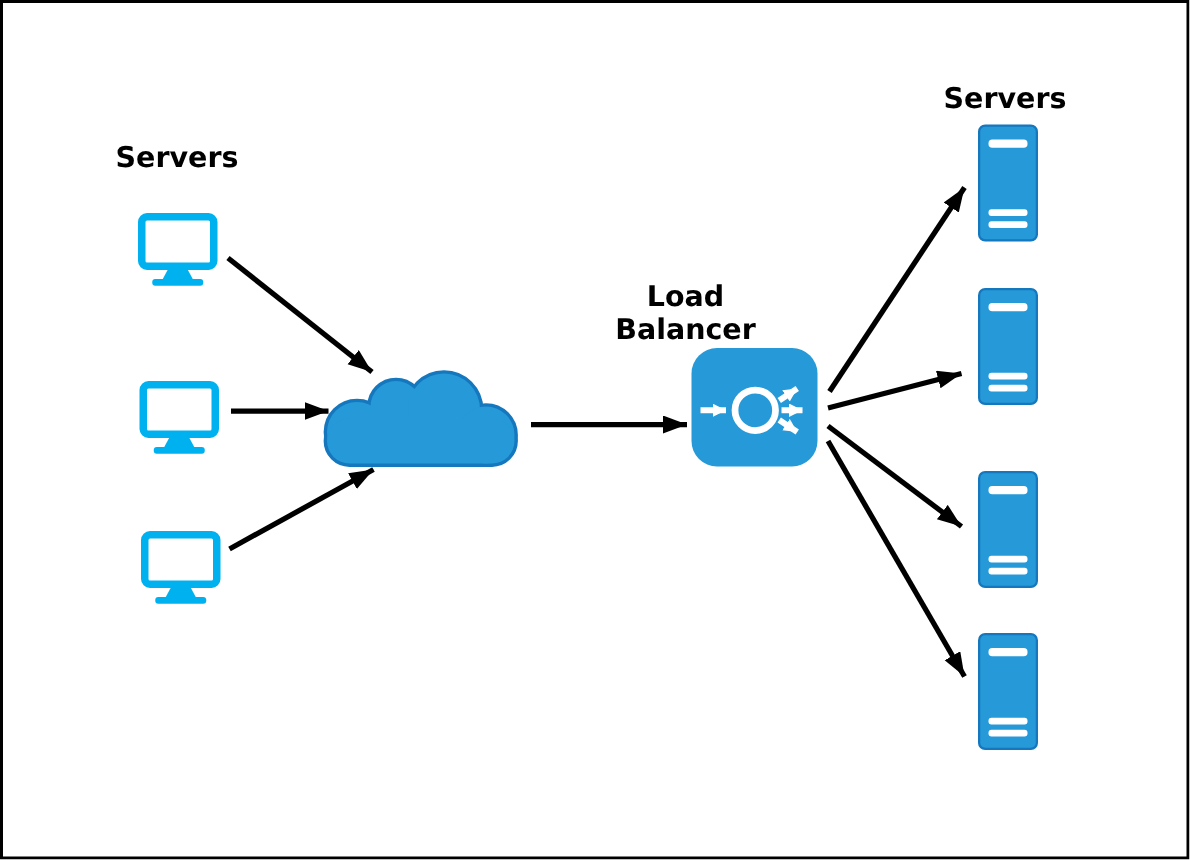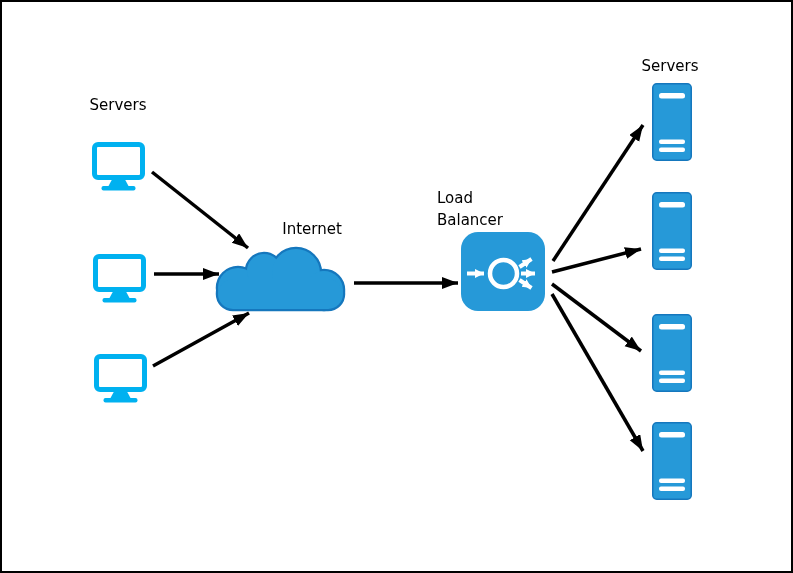--- a/index.html
+++ b/index.html
@@ -14,31 +14,31 @@
     font-family: "DejaVu Sans", "Liberation Sans", sans-serif;
   }
   .layer {
     position: absolute;
     left: 0; top: 0;
     width: 793px; height: 573px;
   }
   .label {
     position: absolute;
     transform: translate(-50%, -50%);
-    font-weight: normal;
-    font-size: 15px;
+    font-weight: bold;
+    font-size: 19px;
     line-height: 22px;
     color: #000000;
-    text-align: left;
+    text-align: center;
     white-space: pre-line;
     letter-spacing: 0px;
   }
   .label-clients  { left: 116px; top: 103px; }
   .label-internet { left: 310px; top: 227px; }
-  .label-lb       { left: 468px; top: 207px; }
+  .label-lb       { left: 455px; top: 207px; }
   .label-servers  { left: 668px; top: 64px;  }
 </style>
 </head>
 <body>
 
 <div class="canvas">
 
   <svg class="layer" viewBox="0 0 793 573">
     <defs>
       <marker id="ah" markerUnits="userSpaceOnUse" markerWidth="18" markerHeight="14" refX="16" refY="6" orient="auto">
@@ -105,18 +105,17 @@
       <line x1="151" y1="364" x2="247" y2="311"></line>
       <line x1="352" y1="281" x2="456" y2="281"></line>
       <line x1="551" y1="259" x2="641" y2="123"></line>
       <line x1="550" y1="270" x2="639" y2="247"></line>
       <line x1="550" y1="282" x2="639" y2="349"></line>
       <line x1="550" y1="292" x2="641" y2="449"></line>
     </g>
   </svg>
 
   <div class="label label-clients">Servers</div>
-  <div class="label label-internet">Internet</div>
   <div class="label label-lb">Load
 Balancer</div>
   <div class="label label-servers">Servers</div>
 
 </div>
 
 </body></html>

